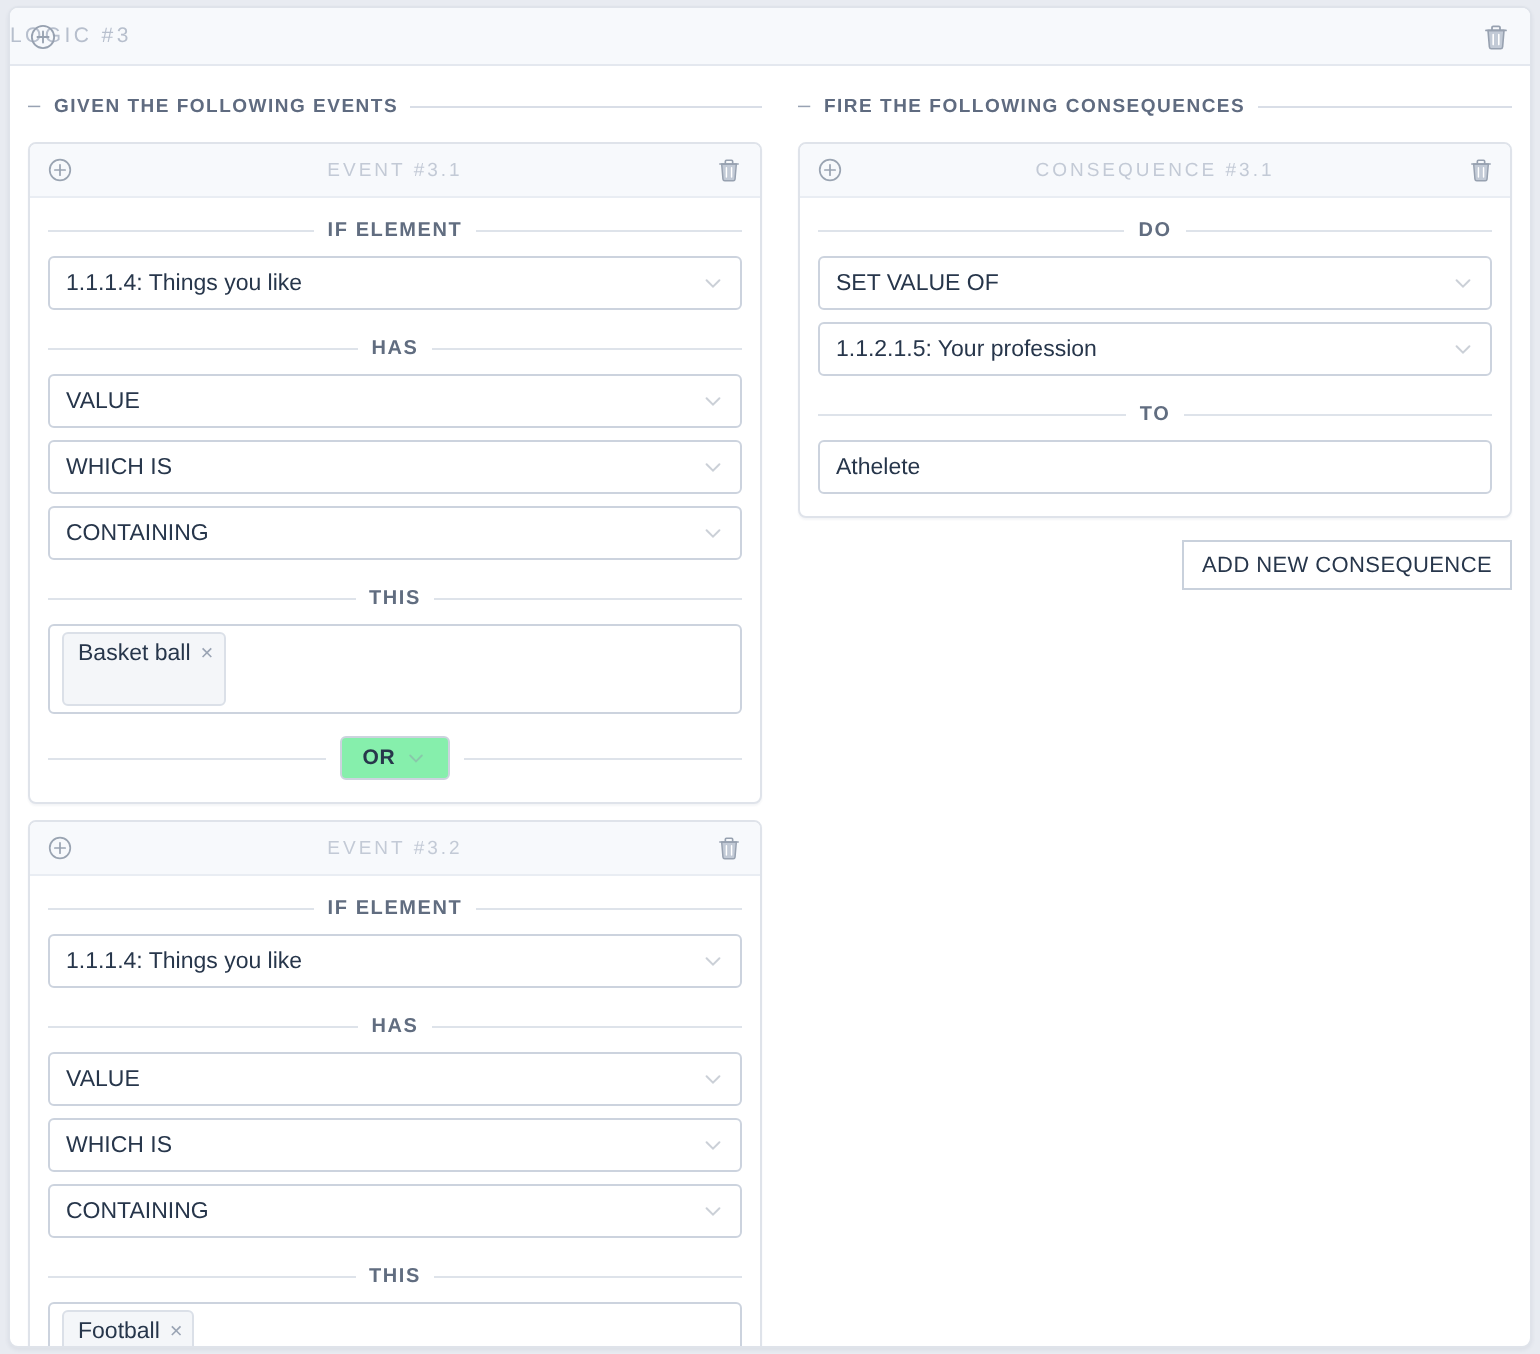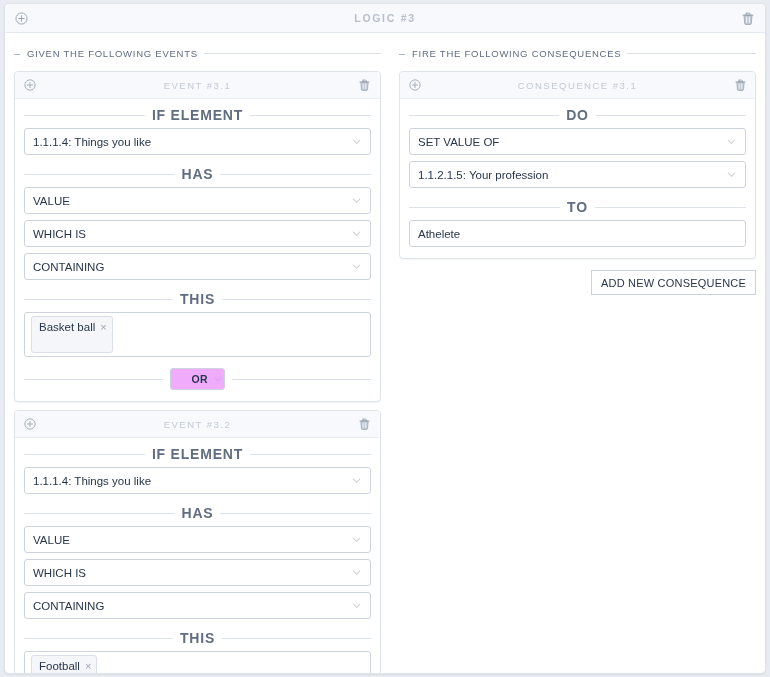--- a/index.html
+++ b/index.html
@@ -28,25 +28,24 @@
     background: #f7f9fc;
     border-bottom: 1px solid #e4e8ef;
     display: flex;
     align-items: center;
     padding: 0 9px 0 8px;
     position: relative;
   }
   .logic-title {
     position: absolute;
     left: 0; right: 0;
-    text-align: center;
     font-size: 10.5px;
     letter-spacing: 1.7px;
     color: #b7bfcd;
-    font-weight: 700;
+    font-weight: 400;
     pointer-events: none;
   }
   .ico-btn {
     width: 16px; height: 16px;
     display: flex; align-items: center; justify-content: center;
     cursor: pointer; z-index: 2;
   }
   .ico-btn svg { display: block; }
   .spacer { flex: 1; }
 
@@ -64,21 +63,21 @@
   }
   .collapse-dash {
     color: #98a2b3;
     font-size: 11px;
     line-height: 1;
     width: 7px;
     cursor: pointer;
   }
   .section-label {
     font-size: 9.5px;
-    font-weight: 400;
+    font-weight: 700;
     letter-spacing: .75px;
     color: #5f6b80;
     white-space: nowrap;
   }
   .section-rule {
     flex: 1;
     height: 1px;
     background: #d9dee7;
   }
 
@@ -113,21 +112,21 @@
   
   .field-label {
     display: flex;
     align-items: center;
     gap: 7px;
     height: 26px;
     margin-top: 3px;
   }
   .field-label .rule { flex: 1; height: 1px; background: #dee3ea; }
   .field-label .txt {
-    font-size: 14px;
+    font-size: 10px;
     font-weight: 700;
     letter-spacing: .8px;
     color: #616d80;
     white-space: nowrap;
   }
 
   
   .control {
     height: 27px;
     border: 1px solid #ccd3de;
@@ -185,24 +184,24 @@
     align-items: center;
     gap: 7px;
     margin-top: 11px;
   }
   .joiner .rule { flex: 1; height: 1px; background: #dee3ea; }
   .joiner-select {
     width: 55px;
     height: 22px;
     border: 1px solid #ccd3de;
     border-radius: 3px;
-    background: #f0abfc;
-    display: flex;
-    align-items: center;
-    justify-content: flex-end;
+    background: #86efac;
+    display: flex;
+    align-items: center;
+    justify-content: center;
     gap: 5px;
     font-size: 10.5px;
     font-weight: 600;
     letter-spacing: .4px;
     color: #27364b;
     cursor: pointer;
   }
 
   
   .btn-row { display: flex; padding: 11px 9px 0 9px; }

